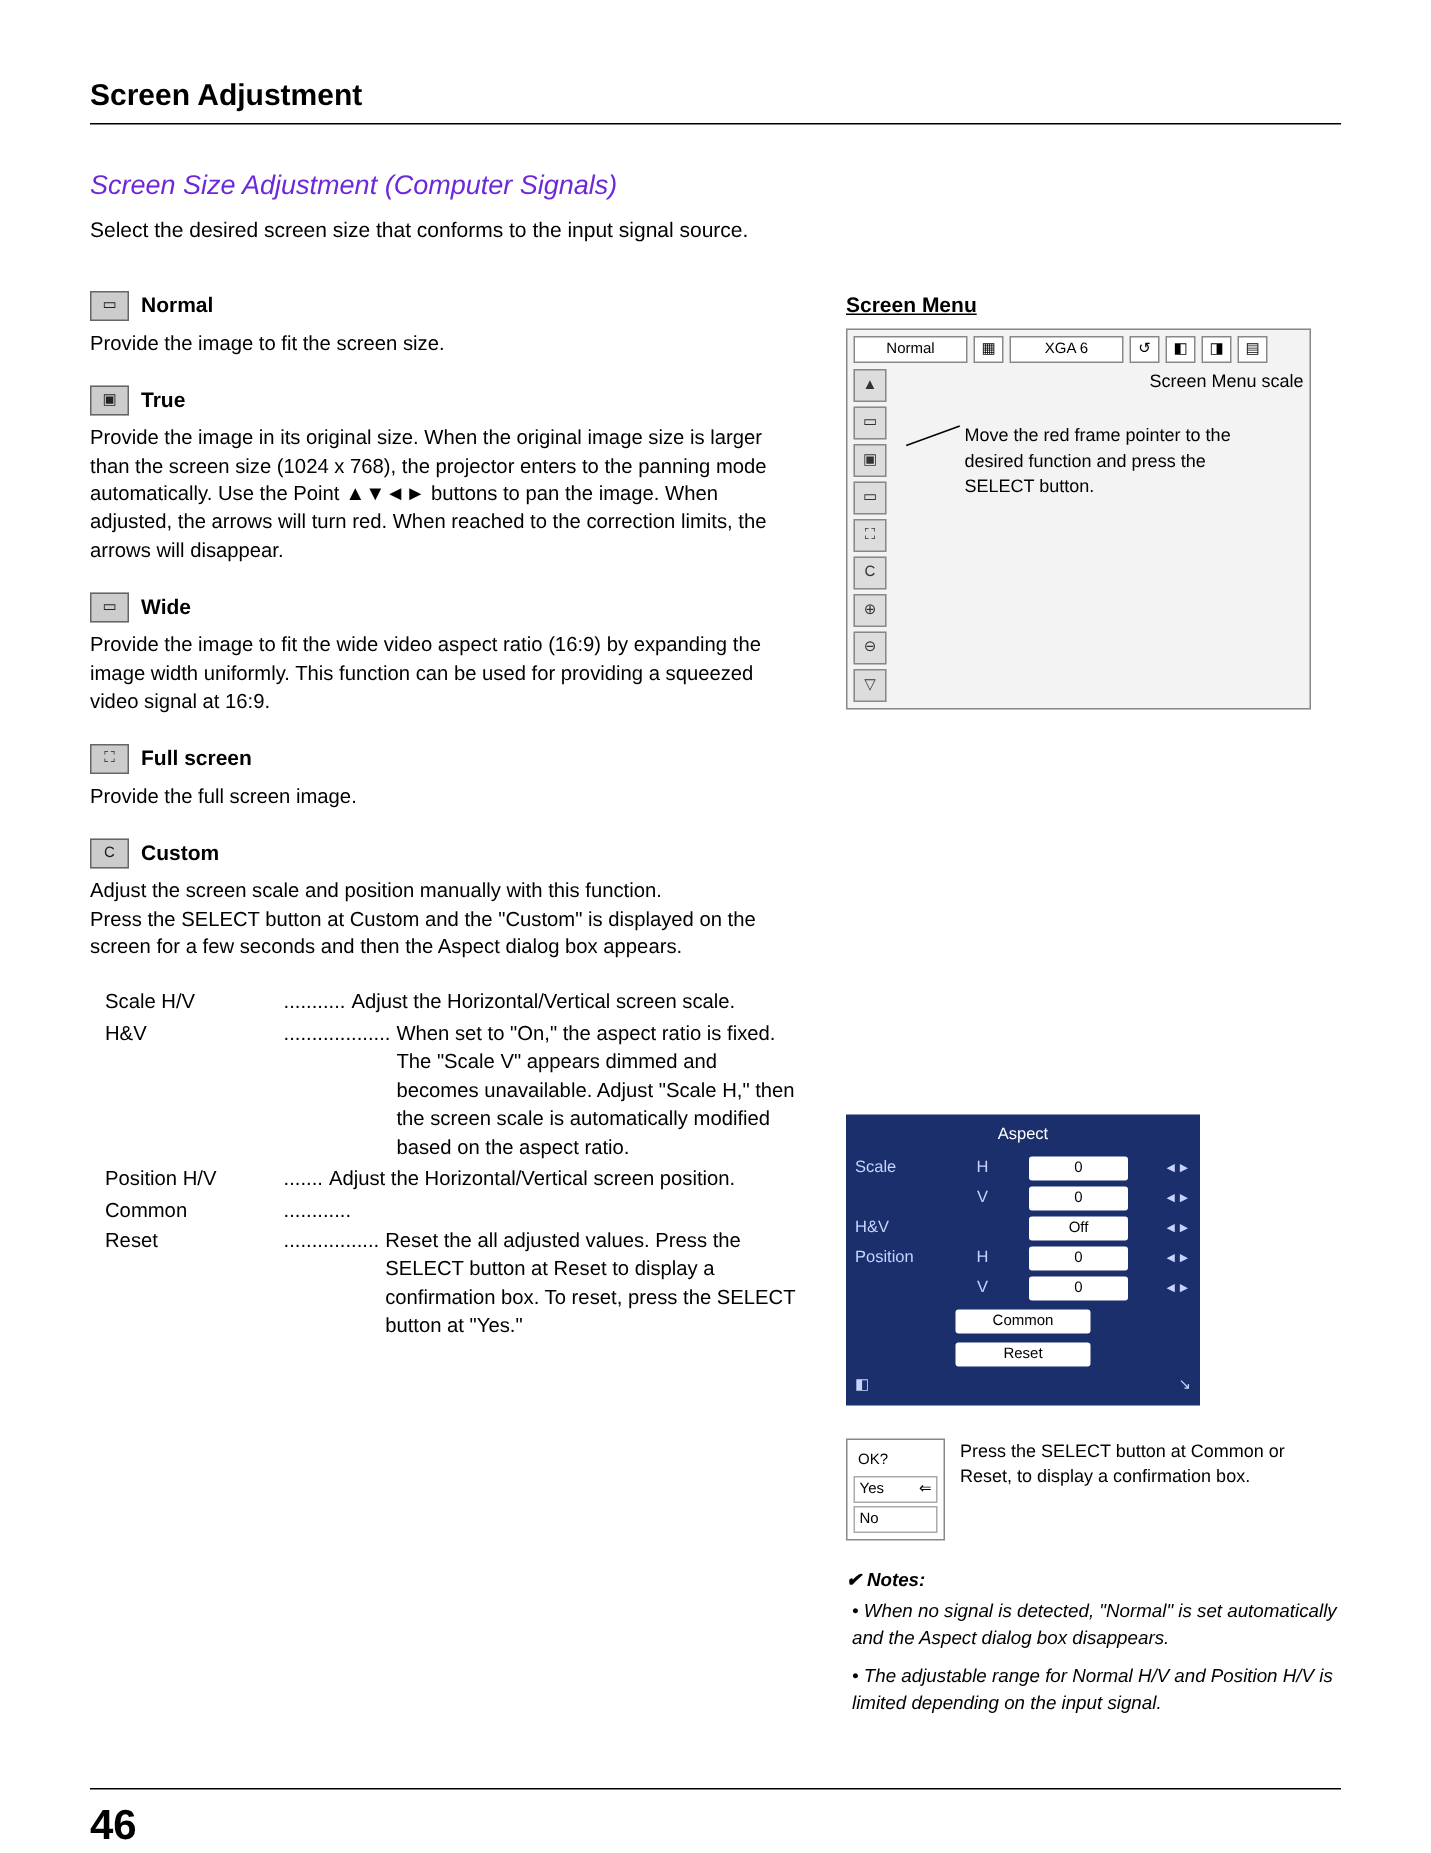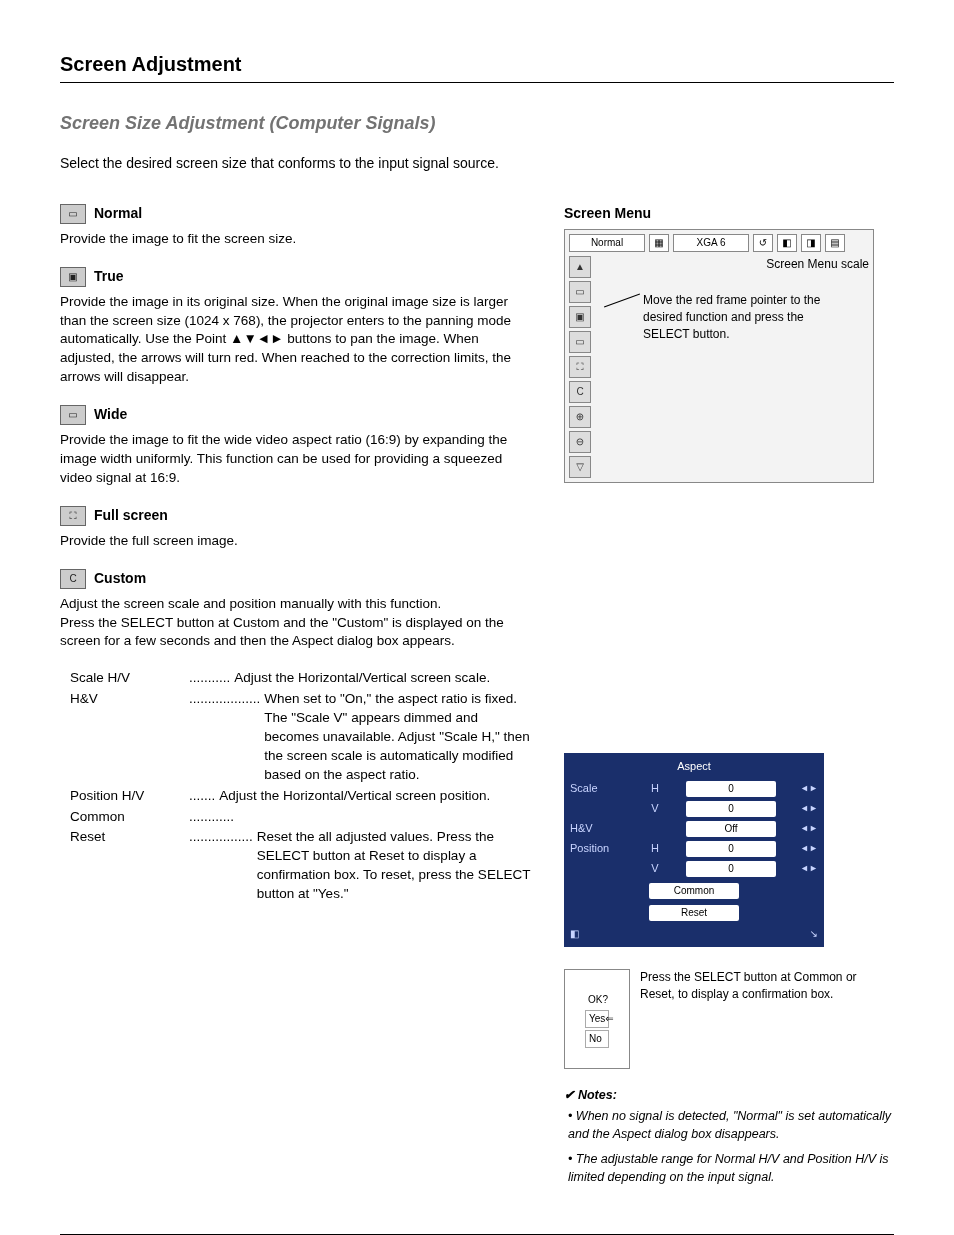--- a/index.html
+++ b/index.html
@@ -15,45 +15,45 @@
   }
   .section-title {
     font-size: 20px;
     font-weight: bold;
     border-bottom: 1px solid #000;
     padding-bottom: 4px;
     margin-bottom: 28px;
   }
   .subsection-title {
     font-size: 18px;
-    font-weight: bold;
+    font-weight: normal;
     font-style: italic;
-    color: #737373;
-    margin-bottom: 18px;
+    color: #6d28d9;
+    margin-bottom: 8px;
   }
   .intro { margin-bottom: 30px; }
   .two-col { display: flex; gap: 30px; }
   .left-col { flex: 1; }
   .right-col { width: 330px; }
   .mode-block { margin-bottom: 18px; }
   .mode-header { display: flex; align-items: center; gap: 8px; margin-bottom: 6px; }
   .mode-icon {
     width: 26px; height: 20px;
     border: 1px solid #666; background: #ccc;
     display: inline-flex; align-items: center; justify-content: center;
     font-size: 10px; color: #222;
   }
   .mode-label { font-weight: bold; }
   .mode-desc { font-size: 13.5px; }
   .arrows { font-family: inherit; }
   .def-row { display:flex; font-size:13.5px; margin-bottom:2px; }
   .def-term { width:115px; white-space:nowrap; overflow:hidden; }
   .def-dots { margin:0 4px; }
   .def-desc { flex:1; }
-  .right-heading { font-weight:bold; font-size:14px; margin-bottom:6px; }
+  .right-heading { font-weight:bold; font-size:14px; margin-bottom:6px;text-decoration:underline; }
   .menu-box { border:1px solid #888; background:#f3f3f3; padding:4px; width:310px; }
   .menu-top { display:flex; gap:4px; align-items:center; margin-bottom:4px; }
   .menu-chip {
     background:#fff; border:1px solid #888; font-size:10px;
     padding:2px 6px; height:18px; display:flex; align-items:center; justify-content:center;
   }
   .menu-chip.wide { flex:0 0 76px; }
   .menu-chip.sq { flex:0 0 20px; padding:0; }
   .menu-body { display:flex; gap:8px; }
   .menu-iconcol { display:flex; flex-direction:column; gap:3px; }
@@ -63,38 +63,38 @@
   }
   .callout-area { position:relative; flex:1; font-size:12px; }
   .callout-text1 { position:absolute; top:0; right:0; text-align:right; }
   .callout-text2 { position:absolute; top:36px; left:44px; width:180px; }
   .callout-text2::before {
     content:""; position:absolute; left:-40px; top:8px; width:38px; height:1px; background:#000;
     transform: rotate(-20deg);
   }
   .aspect-panel {
     margin-top:270px;
-    width:260px; background:#1a2f6b; color:#fff; font-size:11px; padding:6px;
+    width:236px; background:#1a2f6b; color:#fff; font-size:11px; padding:6px;
   }
   .aspect-title { text-align:center; font-size:11px; margin-bottom:6px; }
   .asp-row { display:flex; align-items:center; gap:24px; margin:4px 0; }
   .asp-lab { width:54px; color:#c8d4ff; }
   .asp-sub { width:14px; text-align:center; color:#c8d4ff; }
   .asp-val {
     flex:1; background:#fff; color:#000; border-radius:2px;
     height:16px; display:flex; align-items:center; justify-content:center; font-size:10px;
   }
   .asp-arrows { width:18px; color:#c8d4ff; font-size:9px; }
   .asp-btn {
     margin:6px auto 0 auto; width:90px; background:#fff; color:#000;
     border-radius:2px; height:16px; display:flex; align-items:center; justify-content:center; font-size:10px;
   }
   .asp-footer { display:flex; justify-content:space-between; margin-top:6px; font-size:10px; color:#c8d4ff;}
   .confirm-area { display:flex; gap:10px; margin-top:22px; align-items:flex-start; }
-  .confirm-box { border:1px solid #888; padding:20px; width:66px; font-size:10px; background:#fff; }
+  .confirm-box { border:1px solid #888; padding:4px; width:66px; font-size:10px; background:#fff; }
   .confirm-box .row { display:flex; justify-content:space-between; align-items:center; padding:1px 3px; border:1px solid #aaa; margin-top:2px; }
   .confirm-box .row:first-child { border:none; font-weight:normal; }
   .confirm-text { font-size:12px; flex:1; }
   .notes-block { margin-top:18px; font-size:12.5px; }
   .notes-title::before { content:"✔ "; }
   .notes-title { font-weight:bold; font-style:italic; }
   .notes-block ul { list-style:none; padding-left:4px; margin-top:4px; }
   .notes-block li { font-style:italic; margin-bottom:8px; }
   .notes-block li::before { content:"• "; }
   .page-footer { margin-top:40px; border-top:1px solid #000; padding-top:4px; }

